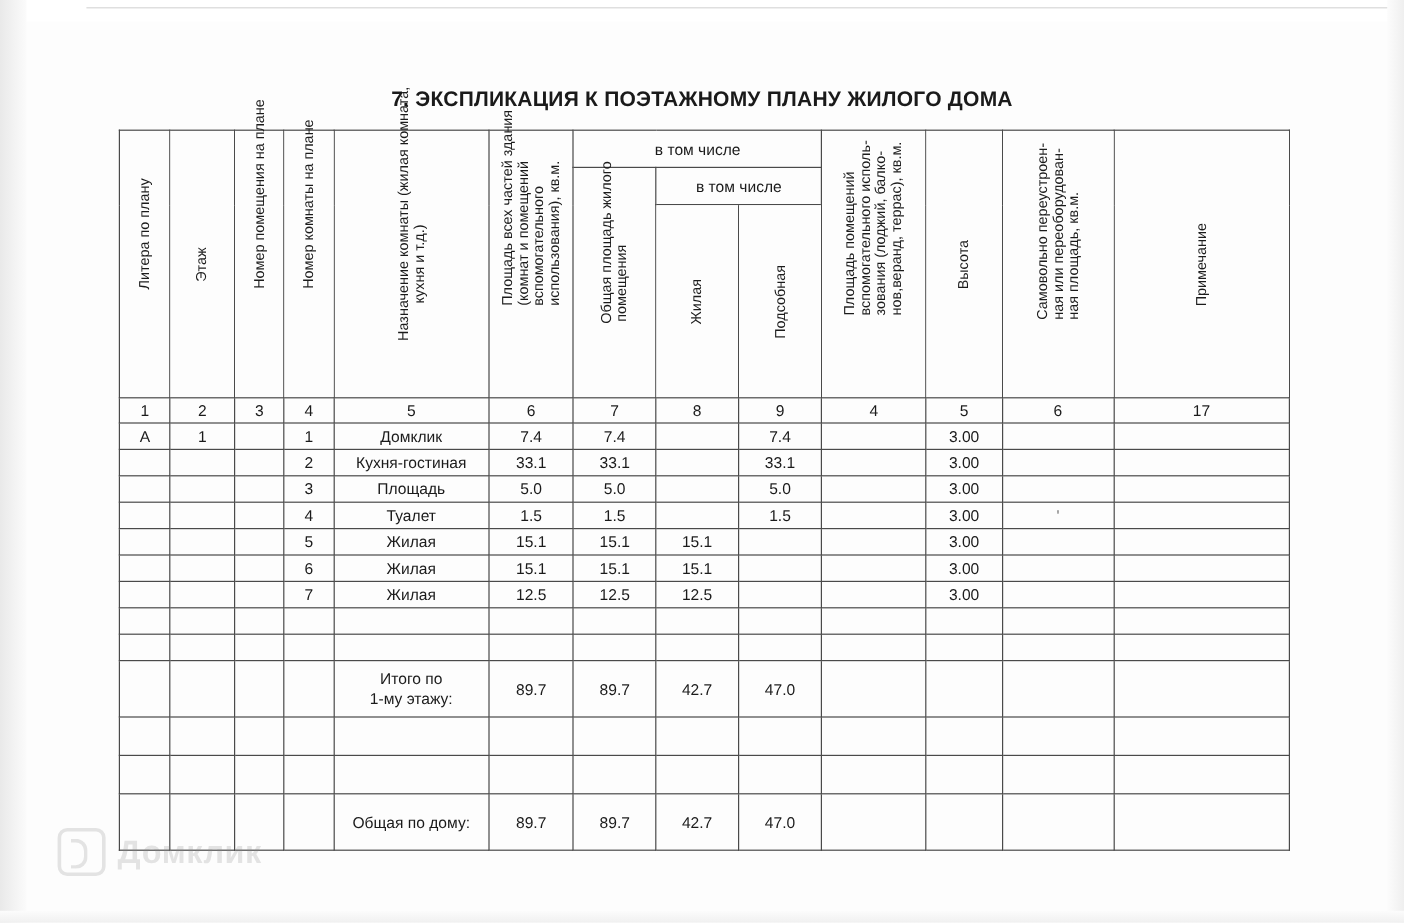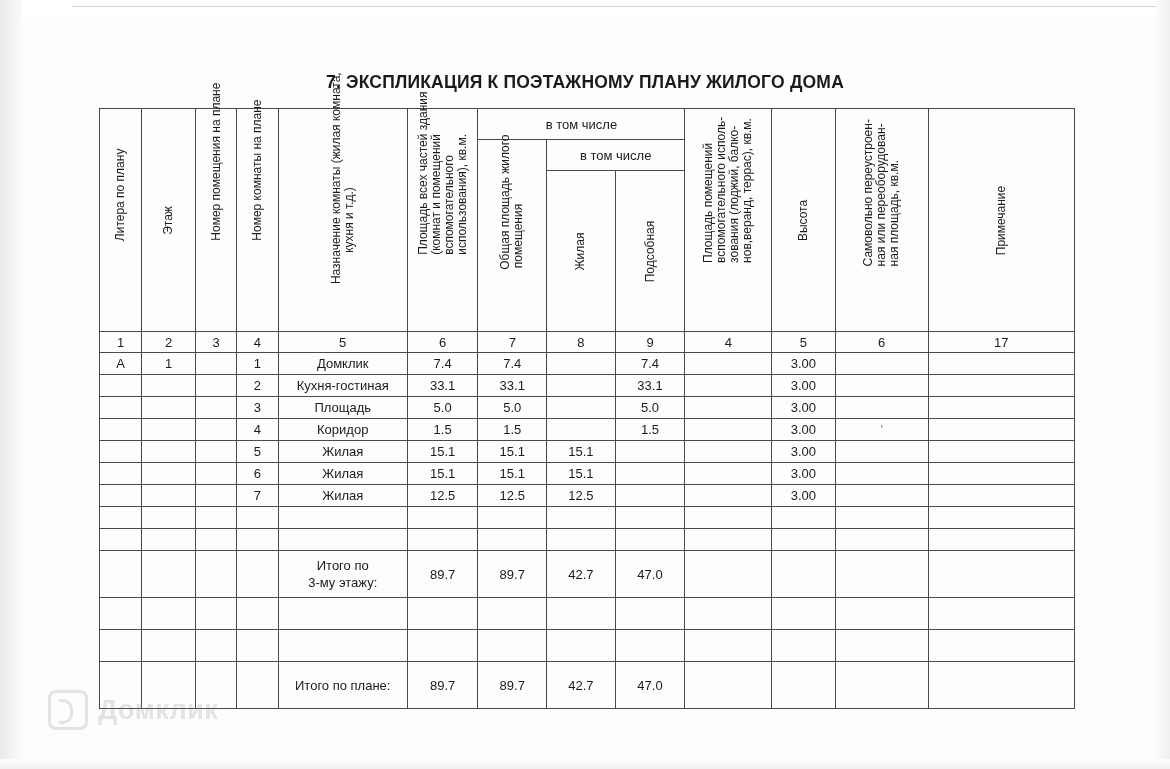--- a/index.html
+++ b/index.html
@@ -317,21 +317,21 @@
         <td>3.00</td>
         <td></td>
         <td></td>
       </tr>
 
       <tr class="datarow">
         <td></td>
         <td></td>
         <td></td>
         <td>4</td>
-        <td class="name-cell">Коридор</td>
+        <td class="name-cell">Туалет</td>
         <td class="shade">1.5</td>
         <td class="shade">1.5</td>
         <td></td>
         <td>1.5</td>
         <td></td>
         <td>3.00</td>
         <td class="tiny-mark">'</td>
         <td></td>
       </tr>
 
@@ -413,21 +413,21 @@
             <td></td>
             <td></td>
       </tr>
 
       <tr class="totalrow">
         <td></td>
         <td></td>
         <td></td>
         <td></td>
         <td class="total-label" style="white-space:pre">Итого по
-3-му этажу:</td>
+1-му этажу:</td>
         <td class="shade">89.7</td>
         <td class="shade">89.7</td>
         <td>42.7</td>
         <td>47.0</td>
         <td></td>
         <td></td>
         <td></td>
         <td></td>
       </tr>
 
@@ -460,21 +460,21 @@
             <td></td>
             <td></td>
             <td></td>
       </tr>
 
       <tr class="totalrow">
         <td></td>
         <td></td>
         <td></td>
         <td></td>
-        <td class="total-label">Итого по плане:</td>
+        <td class="total-label">Общая по дому:</td>
         <td class="shade">89.7</td>
         <td class="shade">89.7</td>
         <td>42.7</td>
         <td>47.0</td>
         <td></td>
         <td></td>
         <td></td>
         <td></td>
       </tr>
     </tbody>

